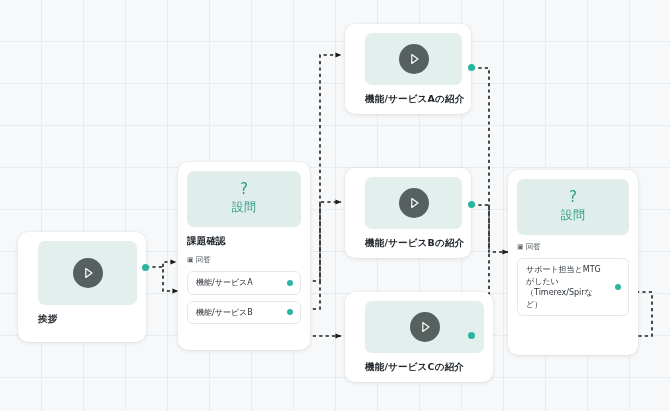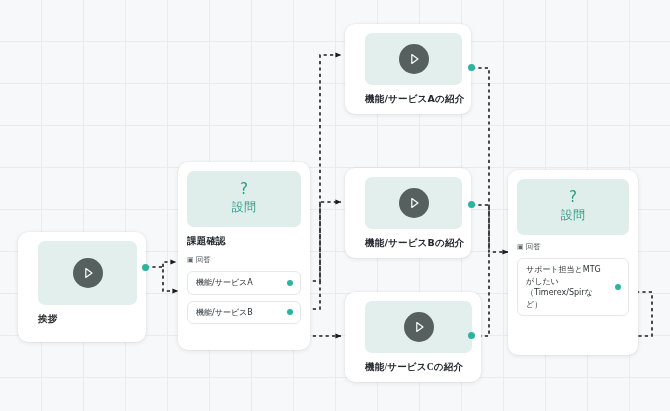--- a/index.html
+++ b/index.html
@@ -180,21 +180,21 @@
       <span class="playbtn">
         <svg width="16" height="16" viewBox="0 0 16 16">
           <polygon points="5.8,3.6 12,8 5.8,12.4" fill="none" stroke="#ffffff" stroke-width="1.2" stroke-linejoin="round"></polygon>
         </svg>
       </span>
     </div>
     <div class="node-title">機能/サービスBの紹介</div>
   </div>
   <span class="port-out" style="left:468px; top:201px;"></span>
 
-  <div class="node video-node" style="left:345px; top:292px; width:136px; height:90px;font-family:Liberation Serif, serif;">
+  <div class="node video-node" style="left:345px; top:292px; width:148px; height:90px;">
     <div class="thumb" style="height:52px;">
       <span class="playbtn">
         <svg width="16" height="16" viewBox="0 0 16 16">
           <polygon points="5.8,3.6 12,8 5.8,12.4" fill="none" stroke="#ffffff" stroke-width="1.2" stroke-linejoin="round"></polygon>
         </svg>
       </span>
     </div>
     <div class="node-title">機能/サービスCの紹介</div>
   </div>
   <span class="port-out" style="left:468px; top:332px;"></span>

